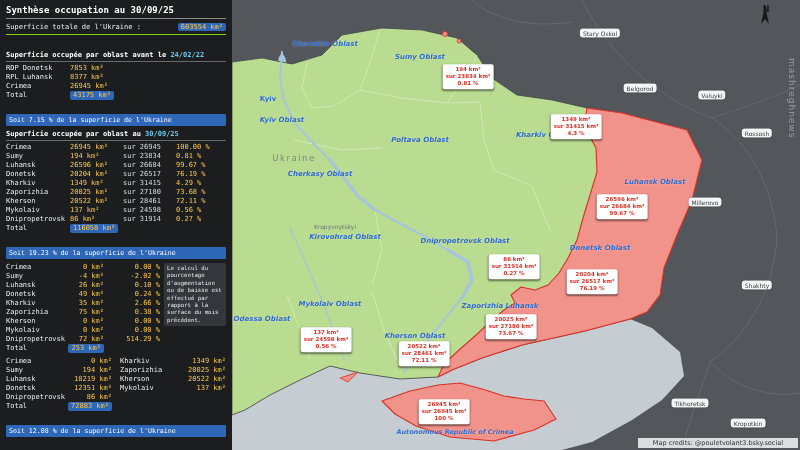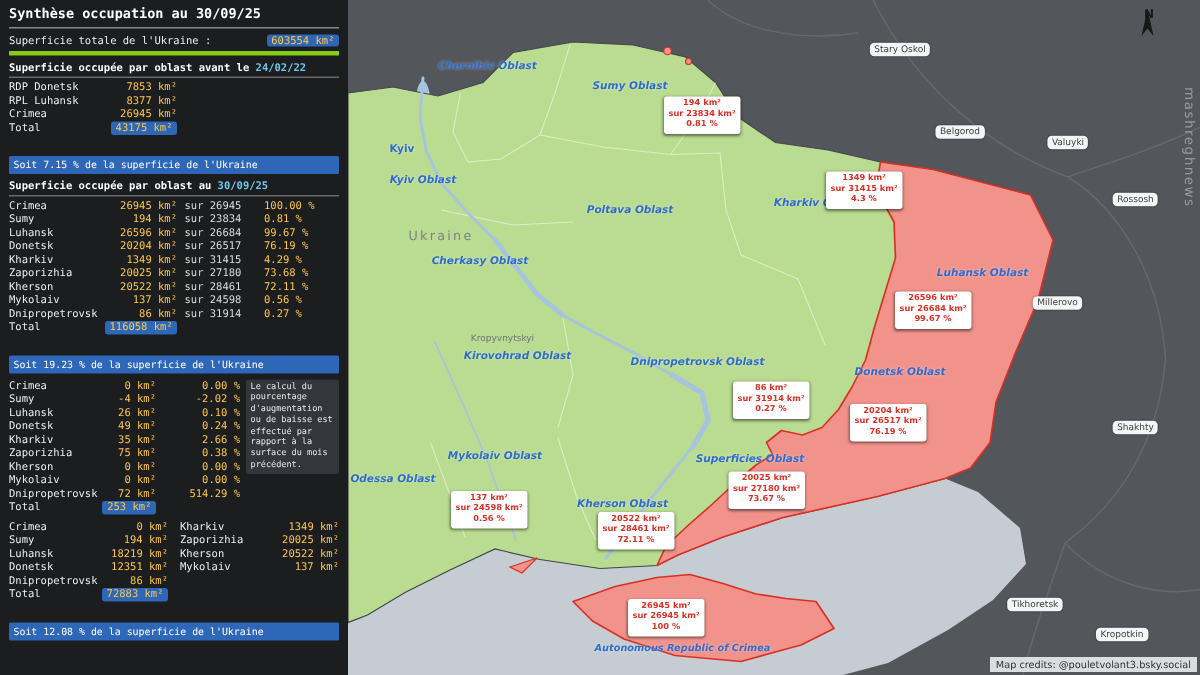--- a/index.html
+++ b/index.html
@@ -3,28 +3,28 @@
 <meta charset="utf-8">
 <style>
   *{margin:0;padding:0;box-sizing:border-box}
   html,body{width:800px;height:450px;overflow:hidden;background:#222}
   .stage{position:relative;width:800px;height:394px;font-family:"DejaVu Sans Mono",monospace}
 
   
   .panel{position:absolute;left:0;top:0;width:232px;height:450px;background:#1b1d1f;color:#ececec;
          padding:5px 6px;font-size:7px;display:flex;flex-direction:column}
   .panel h1{font-size:9px;color:#fff;border-bottom:1px solid #8a8a8a;padding-bottom:3px;margin-bottom:4px;white-space:nowrap}
-  .totline{display:flex;justify-content:space-between;align-items:flex-end;border-bottom:3px solid #84cc16;
-           padding-bottom:3px;margin-bottom:4px}
+  .totline{display:flex;justify-content:space-between;align-items:flex-end;border-bottom:1px solid #84cc16;
+           padding-bottom:3px;margin-bottom:16px}
   .sec{margin-bottom:4px}
   .sec-h{font-weight:bold;color:#fff;border-bottom:1px solid #6a6a6a;padding-bottom:2px;margin-bottom:2px;white-space:nowrap}
   .date{color:#6fc7ee;font-weight:bold}
   .row{display:flex;line-height:9px;align-items:baseline}
   .nm{width:64px;white-space:nowrap}
-  .val{width:48px;text-align:right;color:#ffc845;white-space:nowrap}
+  .val{width:48px;color:#ffc845;white-space:nowrap}
   .of{width:58px;padding-left:5px;color:#dcdcdc;white-space:nowrap}
   .pct{flex:1;text-align:left;color:#ffc845;white-space:nowrap}
   .badge{background:#2e66b8;color:#ffc845;border-radius:2px;padding:0 3px;display:inline-block}
   .share{background:#2e66b8;color:#fff;padding:2px 3px;margin-top:14px;font-size:6.6px;border-radius:1px;white-space:nowrap}
   .neg{color:#ff7b6b}
   .m3wrap{display:flex;gap:4px}
   .m3rows{flex:1}
   .m3rows .nm{width:58px}
   .val3{width:40px;text-align:right;color:#ffc845;white-space:nowrap}
   .pct3{flex:1;text-align:right;color:#ffc845;white-space:nowrap}
@@ -43,21 +43,21 @@
   .obl.city{font-style:normal}
   .obl.small{font-size:6.5px}
   .callout{position:absolute;transform:translate(-50%,-50%);background:#fff;color:#d93025;font-size:5.5px;
            font-weight:bold;text-align:center;padding:2px 3px;border-radius:2px;line-height:1.3;
            box-shadow:0 1px 2px rgba(0,0,0,.5);white-space:nowrap}
   .pill{position:absolute;transform:translate(-50%,-50%);background:#f4f5f6;color:#3c4043;font-size:6px;
         padding:1px 3px;border-radius:3px;white-space:nowrap;box-shadow:0 0 1px rgba(0,0,0,.7)}
   .country{position:absolute;transform:translate(-50%,-50%);color:#7d8288;font-size:8.5px;letter-spacing:1.5px}
   .citygray{position:absolute;transform:translate(-50%,-50%);color:#6f7479;font-size:6px}
   .credits{position:absolute;right:2px;bottom:2px;background:rgba(244,245,246,.85);color:#2f3134;
-           font-size:6.5px;padding:1px 4px;white-space:nowrap}
+           font-size:6.5px;padding:1px 15px;white-space:nowrap}
   .watermark{position:absolute;right:3px;top:58px;writing-mode:vertical-rl;color:#a2a7ac;font-size:9px;
              letter-spacing:1px;opacity:.85}
   .compass{position:absolute;right:24px;top:6px;width:20px;text-align:center}
   .compass-n{color:#17191b;font-weight:bold;font-size:8px;line-height:8px}
 </style>
 </head>
 <body>
 
 <div class="stage">
 
@@ -307,21 +307,21 @@
     <div class="obl" style="left:50px;top:120px">Kyiv Oblast</div>
     <div class="obl" style="left:188px;top:140px">Poltava Oblast</div>
     <div class="obl" style="left:313px;top:135px">Kharkiv Oblast</div>
     <div class="obl" style="left:88px;top:174px">Cherkasy Oblast</div>
     <div class="obl" style="left:423px;top:182px">Luhansk Oblast</div>
     <div class="obl" style="left:113px;top:237px">Kirovohrad Oblast</div>
     <div class="obl" style="left:233px;top:241px">Dnipropetrovsk Oblast</div>
     <div class="obl" style="left:368px;top:248px">Donetsk Oblast</div>
     <div class="obl" style="left:98px;top:304px">Mykolaiv Oblast</div>
     <div class="obl" style="left:30px;top:319px">Odessa Oblast</div>
-    <div class="obl" style="left:268px;top:306px">Superficies Oblast</div>
+    <div class="obl" style="left:268px;top:306px">Zaporizhia Luhansk</div>
     <div class="obl" style="left:183px;top:336px">Kherson Oblast</div>
     <div class="obl small" style="left:223px;top:432px">Autonomous Republic of Crimea</div>
 
     <div class="callout" style="left:236px;top:77px">
         <div>194 km²</div>
         <div>sur 23834 km²</div>
         <div>0.81 %</div>
       </div>
     <div class="callout" style="left:344px;top:127px">
         <div>1349 km²</div>

